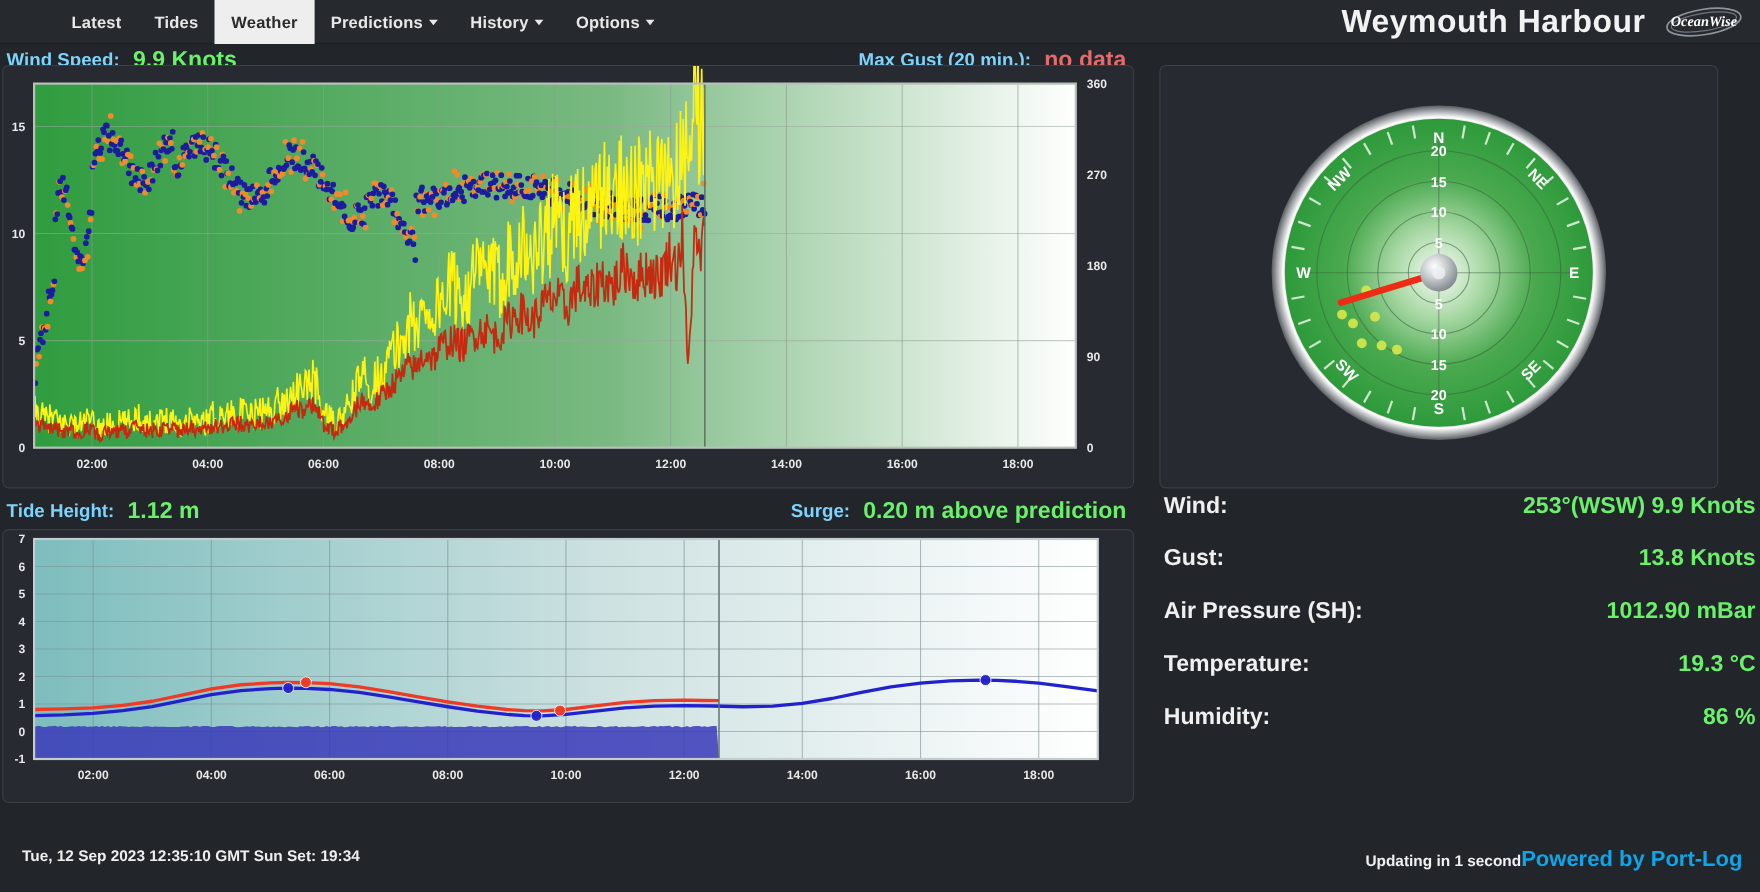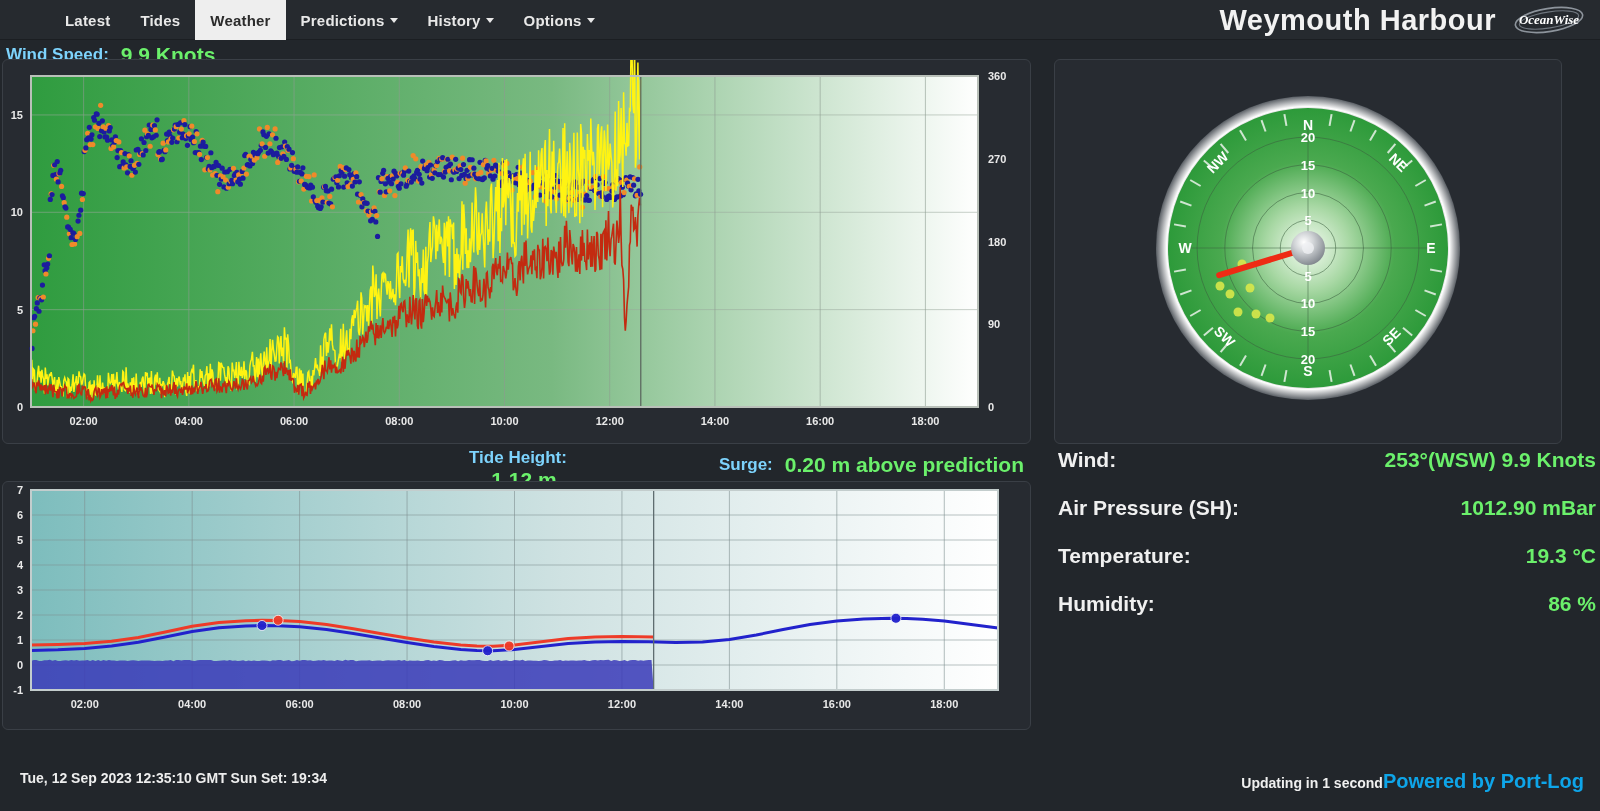--- a/index.html
+++ b/index.html
@@ -114,20 +114,24 @@
         <ellipse cx="37" cy="17" rx="30" ry="8" fill="none" stroke="#6f767e" stroke-width="1.1" transform="rotate(-9 37 17)"></ellipse>
         <text x="37" y="21" text-anchor="middle" fill="#ffffff" font-family="'Liberation Serif', serif" font-size="13" font-style="italic" font-weight="bold">OceanWise</text>
       </svg>
     </div>
   </div>
 </div>
 
 <div class="hdr-row" style="position:absolute; left:0; top:38px;">
   <span class="hdr-label">Wind Speed:</span>
   <span class="hdr-value val-green">9.9 Knots</span>
+  <span class="hdr-right">
+    <span class="hdr-label">Max Gust (20 min.):</span>
+    <span class="hdr-value val-red">no data</span>
+  </span>
 </div>
 
 <div class="panel" id="wind-panel">
   <svg id="wind-svg" width="1027" height="383" viewBox="0 0 1027 383">
       <defs>
         <linearGradient id="windgrad" x1="0" y1="0" x2="1" y2="0">
           <stop offset="0" stop-color="#2f9c3f"></stop>
           <stop offset="0.55" stop-color="#79b981"></stop>
           <stop offset="1" stop-color="#ffffff"></stop>
         </linearGradient>
@@ -954,21 +958,21 @@
       <circle cx="195" cy="228" r="4.5" fill="#d8e84a" opacity="0.9"></circle>
       <circle cx="183" cy="252" r="4.5" fill="#d8e84a" opacity="0.9"></circle>
       <circle cx="201" cy="254" r="4.5" fill="#d8e84a" opacity="0.9"></circle>
       <circle cx="215" cy="258" r="4.5" fill="#d8e84a" opacity="0.9"></circle>
       <line x1="253" y1="188" x2="164.159288171034" y2="215.16133136874228" stroke="#ee2b14" stroke-width="6" stroke-linecap="round"></line>
       <circle cx="253" cy="188" r="17" fill="url(#hubgrad)"></circle>
       <circle cx="253" cy="188" r="6" fill="#f0f2f4" opacity="0.75"></circle>
     </svg>
 </div>
 
-<div class="hdr-row" style="position:absolute; left:0; top:448px;flex-direction:column;">
+<div class="hdr-row" style="position:absolute; left:0; top:448px;">
   <span class="hdr-label">Tide Height:</span>
   <span class="hdr-value val-green">1.12 m</span>
   <span class="hdr-right">
     <span class="hdr-label">Surge:</span>
     <span class="hdr-value val-green">0.20 m above prediction</span>
   </span>
 </div>
 
 <div class="panel" id="tide-panel">
   <svg id="tide-svg" width="1027" height="247" viewBox="0 0 1027 247">
@@ -1028,20 +1032,24 @@
       <rect x="28" y="8" width="967" height="200" fill="none" stroke="#c3cdcd" stroke-width="2"></rect>
     </svg>
 </div>
 
 <div id="readout">
   <div class="ro-row">
     <span class="ro-label">Wind:</span>
     <span class="ro-value">253°(WSW) 9.9 Knots</span>
   </div>
   <div class="ro-row">
+    <span class="ro-label">Gust:</span>
+    <span class="ro-value">13.8 Knots</span>
+  </div>
+  <div class="ro-row">
     <span class="ro-label">Air Pressure (SH):</span>
     <span class="ro-value">1012.90 mBar</span>
   </div>
   <div class="ro-row">
     <span class="ro-label">Temperature:</span>
     <span class="ro-value">19.3 °C</span>
   </div>
   <div class="ro-row">
     <span class="ro-label">Humidity:</span>
     <span class="ro-value">86 %</span>

